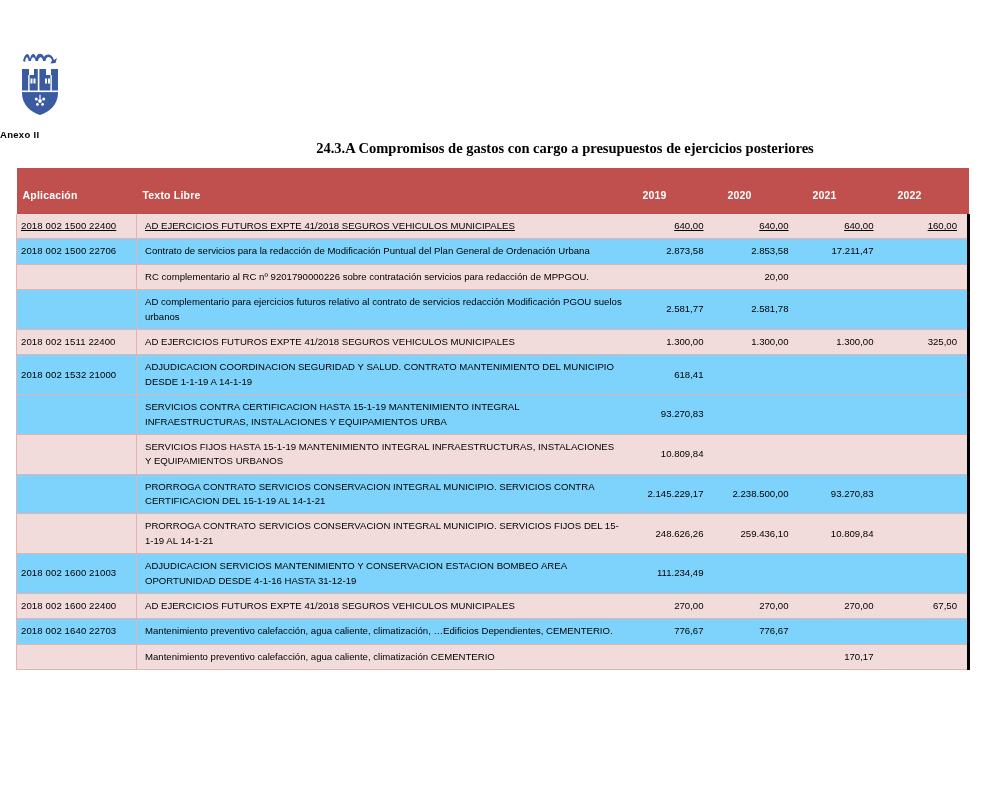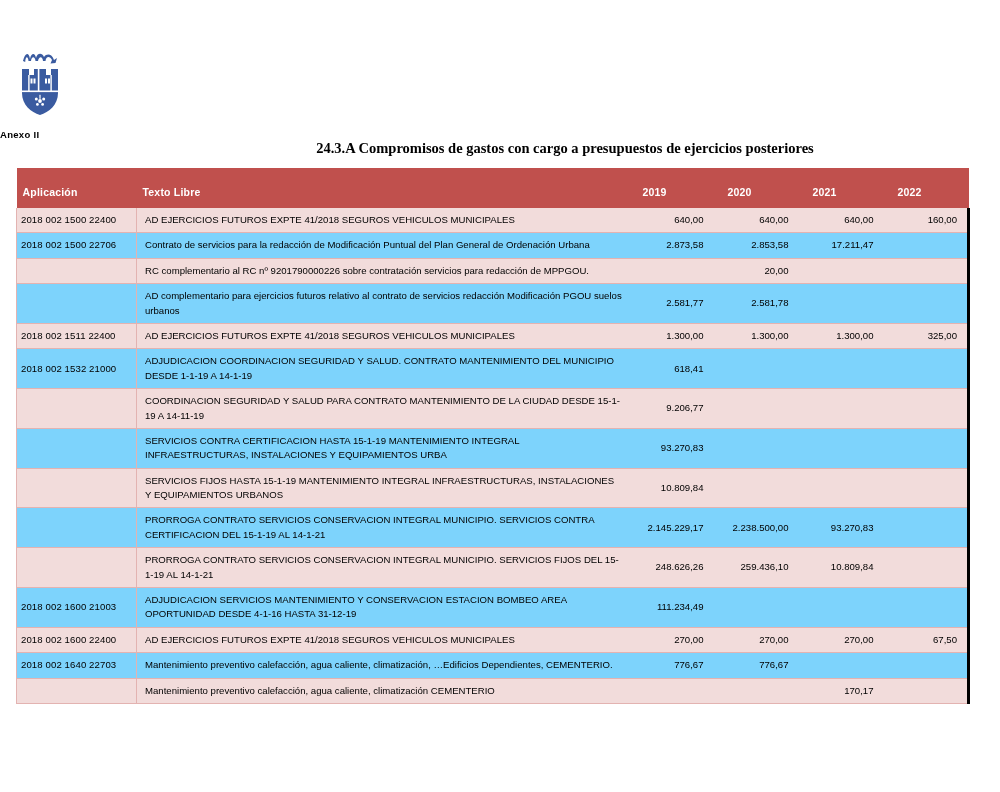--- a/index.html
+++ b/index.html
@@ -63,21 +63,21 @@
   table.budget col.c-text  { width: 492px; }
   table.budget col.c-y     { width: 85px; }
 
   table.budget thead th {
     background: #c0504d;
     color: #ffffff;
     font-size: 10.5px;
     font-weight: bold;
     text-align: left;
     padding: 11px 6px 4px 6px;
-    height: 40px;
+    height: 46px;
     box-sizing: border-box;
     border: none;
     vertical-align: middle;
     letter-spacing: 0.2px;
   }
   table.budget thead th.num {
     text-align: left;
     padding-left: 14px;
   }
 
@@ -109,21 +109,21 @@
     margin-top: 36px;
   }
   table.budget tbody td.num {
     text-align: right;
     padding-right: 10px;
     white-space: nowrap;
   }
   table.budget tbody tr td.last {
     border-right: 3px solid #000000;
   }
-  table.budget tbody tr:first-child td { border-top: none; }
+  table.budget tbody tr:first-child td { border-top: none; text-decoration: underline; }
   table.budget tbody tr:last-child  td { border-bottom: 1px solid #e3b3b1; }
   table.budget tbody td.app { border-left: 1px solid #e3b3b1; }
 </style>
 </head>
 <body>
 
 <div id="crest">
   <svg viewBox="0 0 48 72" width="48" height="72" aria-hidden="true">
 
     <path d="M7 16 C9 7, 13 7, 14 14 C15 8, 19 7, 20 13 C21 8, 26 7, 28 12
@@ -222,28 +222,20 @@
           <td class="num last">325,00</td>
         </tr>
         <tr class="even">
           <td class="app">2018  002 1532 21000</td>
           <td class="txt">ADJUDICACION COORDINACION SEGURIDAD Y SALUD. CONTRATO MANTENIMIENTO DEL MUNICIPIO DESDE 1-1-19 A 14-1-19</td>
           <td class="num">618,41</td>
           <td class="num"></td>
           <td class="num"></td>
           <td class="num last"></td>
         </tr>
-        <tr class="odd">
-          <td class="app"></td>
-          <td class="txt">COORDINACION SEGURIDAD Y SALUD PARA CONTRATO MANTENIMIENTO DE LA CIUDAD DESDE 15-1-19 A 14-11-19</td>
-          <td class="num">9.206,77</td>
-          <td class="num"></td>
-          <td class="num"></td>
-          <td class="num last"></td>
-        </tr>
         <tr class="even">
           <td class="app"></td>
           <td class="txt">SERVICIOS CONTRA CERTIFICACION HASTA 15-1-19 MANTENIMIENTO INTEGRAL INFRAESTRUCTURAS, INSTALACIONES Y EQUIPAMIENTOS URBA</td>
           <td class="num">93.270,83</td>
           <td class="num"></td>
           <td class="num"></td>
           <td class="num last"></td>
         </tr>
         <tr class="odd">
           <td class="app"></td>

